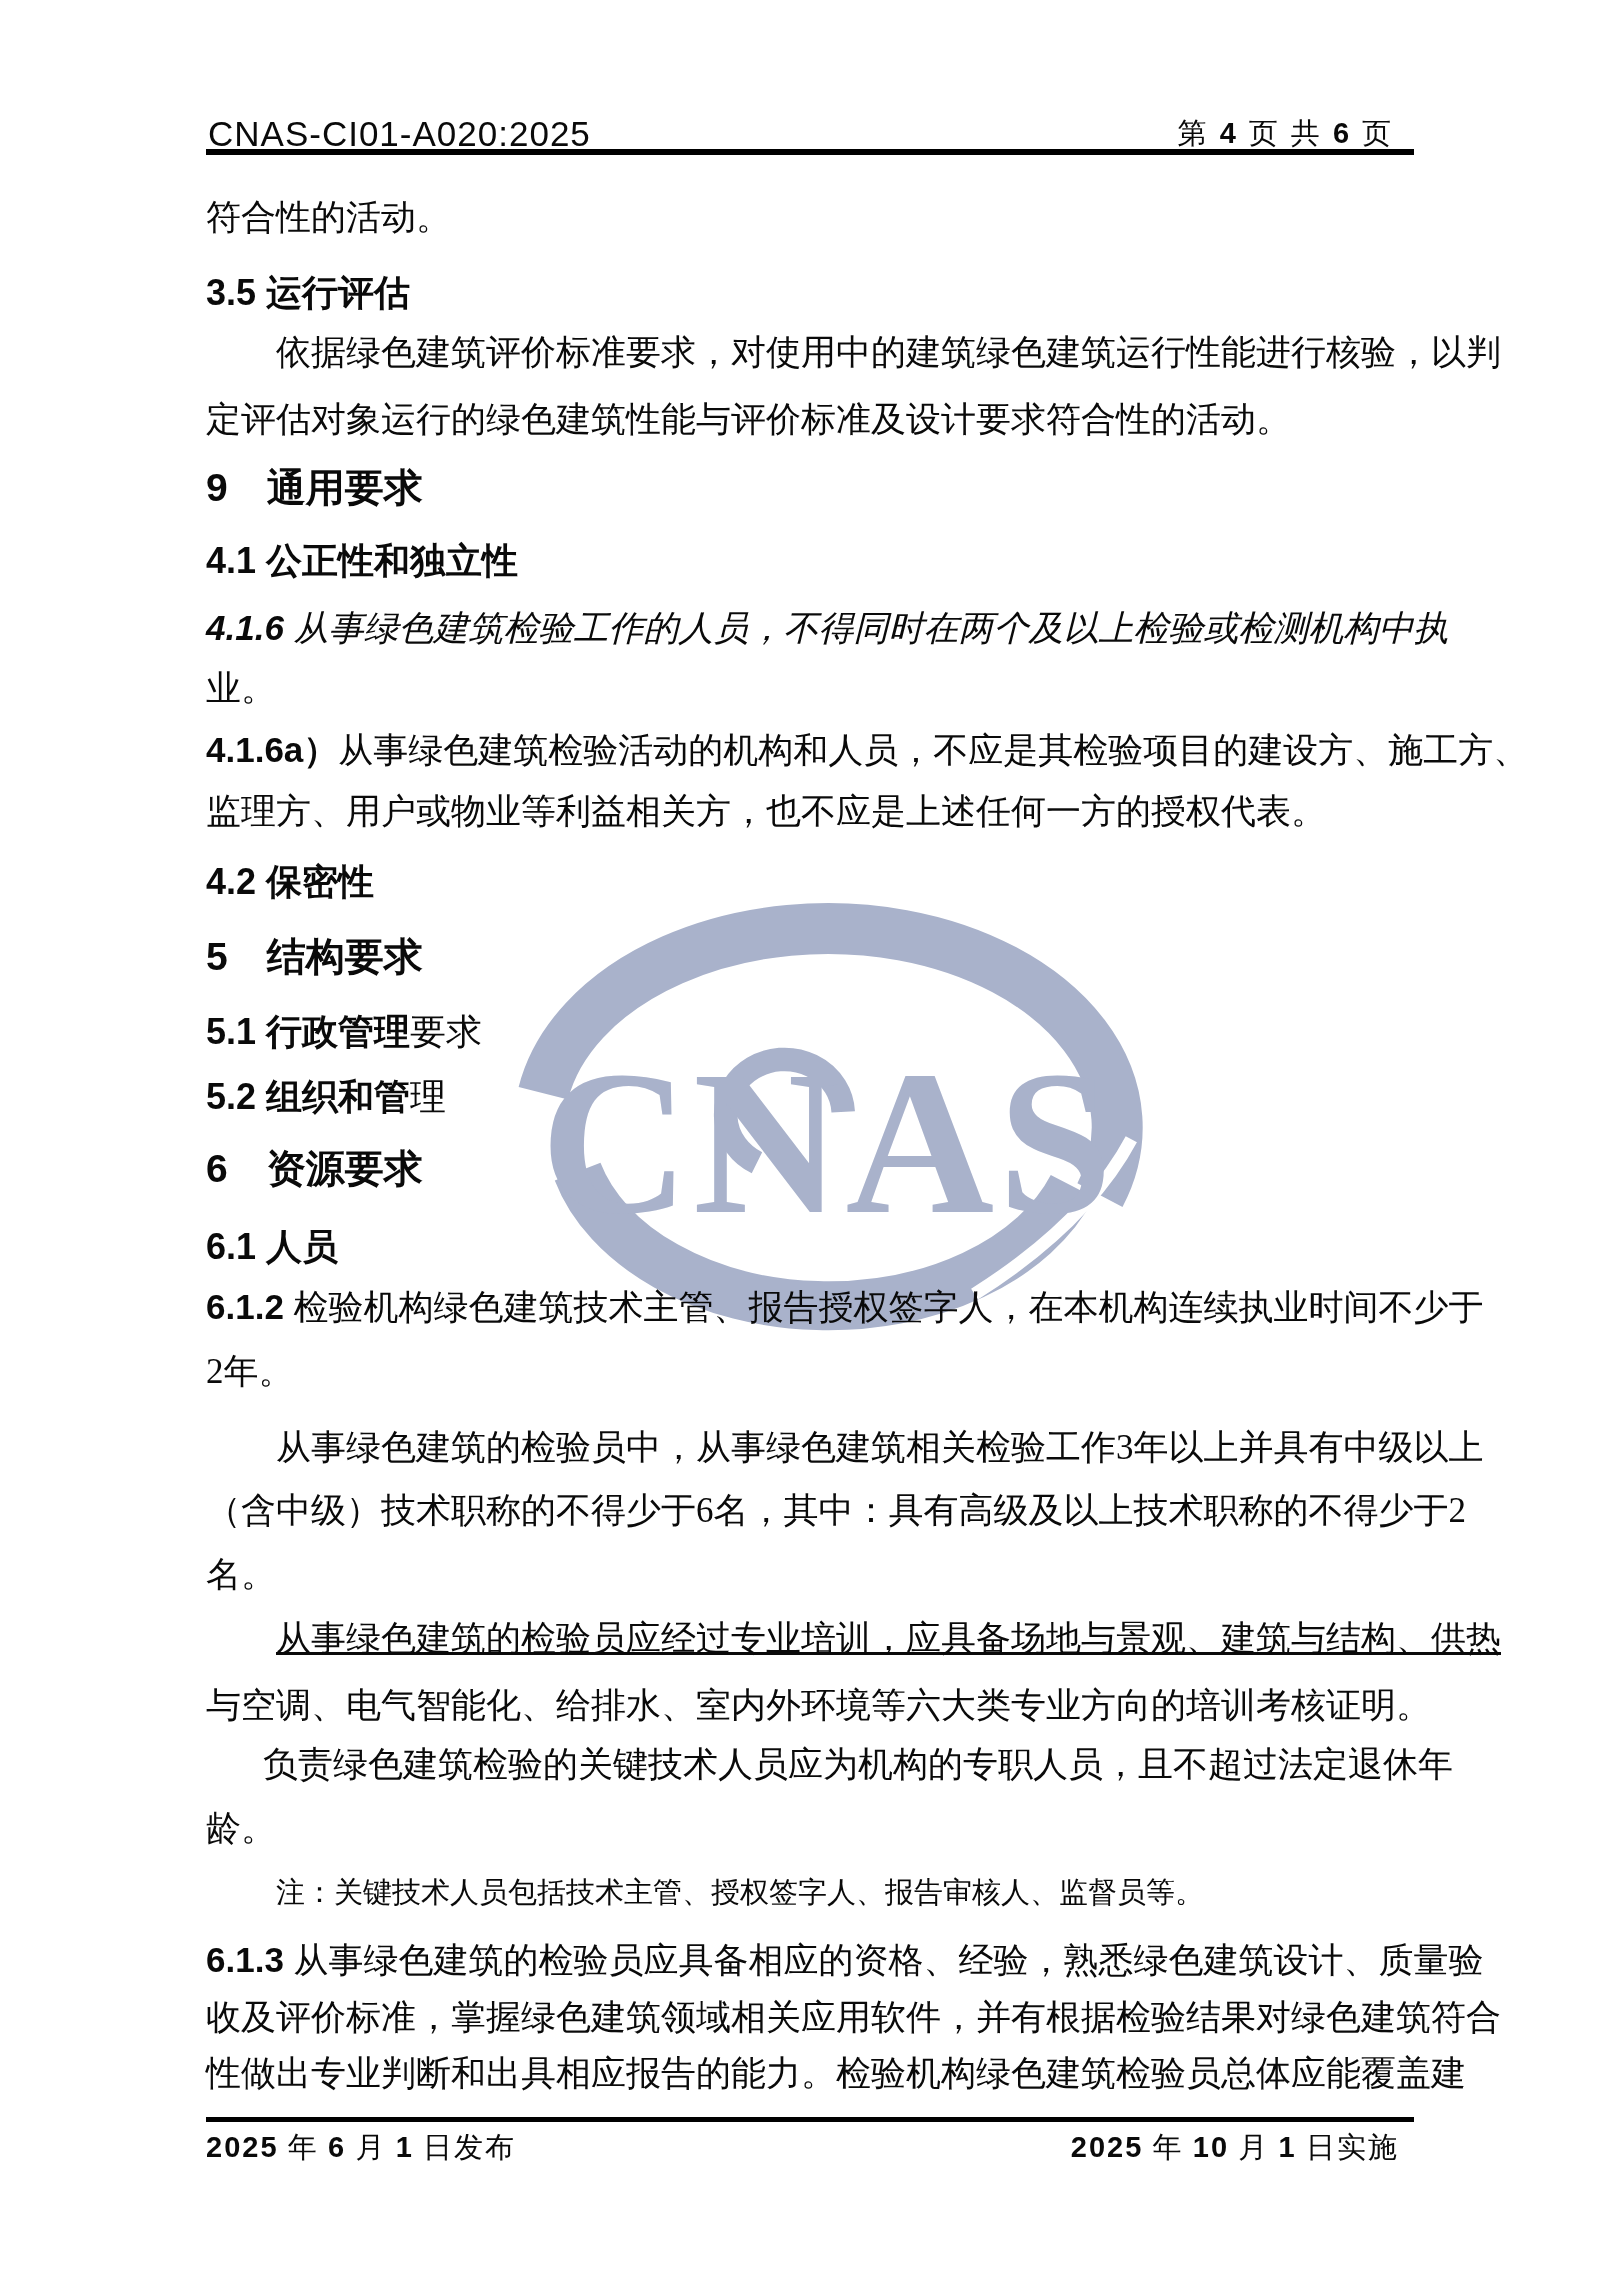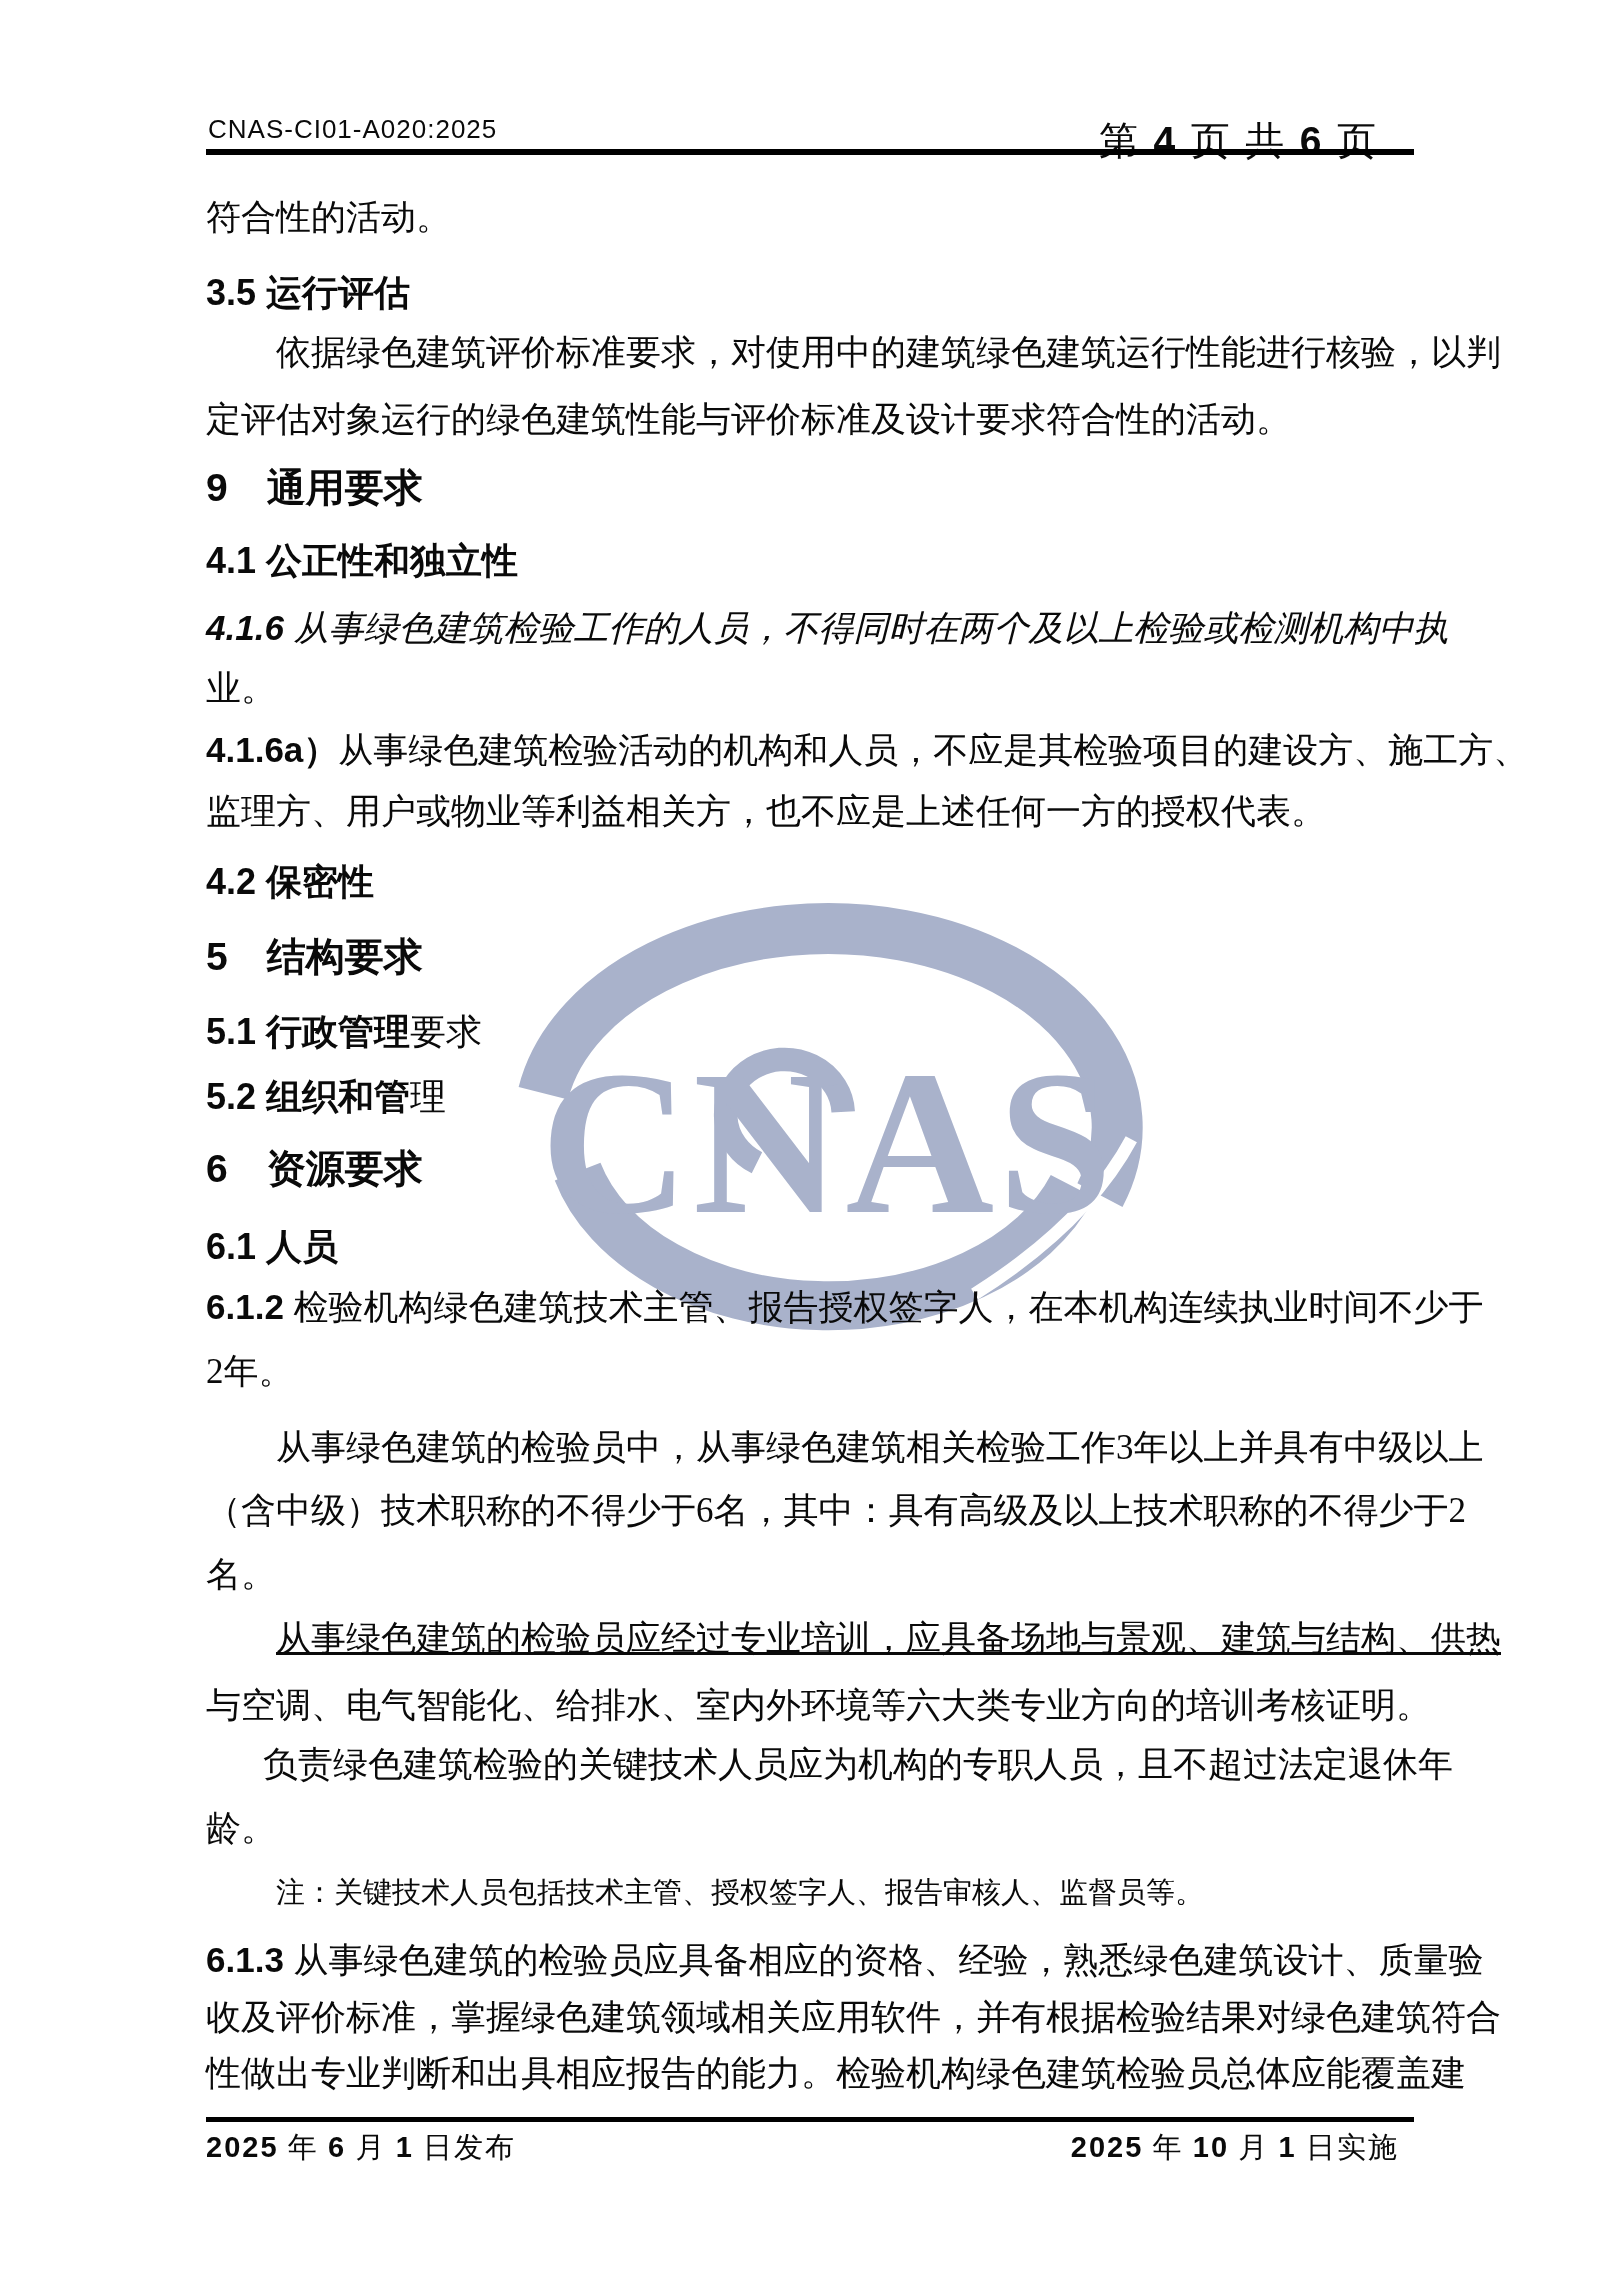--- a/index.html
+++ b/index.html
@@ -10,25 +10,25 @@
     background:#ffffff;
     overflow:hidden;
     font-family:"Liberation Serif","DejaVu Serif",serif;
     color:#0a0a0a;
   }
   .wm{position:absolute;left:510px;top:900px;width:637px;height:456px;z-index:1;}
   .wm text{font-family:"Liberation Serif","DejaVu Serif",serif;font-weight:700;}
   .hdr-doc{
     position:absolute;left:208px;top:114px;
     font-family:"Liberation Sans","DejaVu Sans",sans-serif;
-    font-size:26px;letter-spacing:1px;z-index:2;white-space:pre;
+    font-size:35px;letter-spacing:1px;z-index:2;white-space:pre;
   }
   .hdr-page{
-    position:absolute;top:114px;right:242px;
-    font-size:39px;z-index:2;white-space:pre;letter-spacing:2.9px;
+    position:absolute;top:114px;right:227px;
+    font-size:29px;z-index:2;white-space:pre;letter-spacing:2.9px;
   }
   .rule{position:absolute;left:206px;width:1208px;background:#000;z-index:2;}
   .hdr-rule{top:149px;height:5.9px;}
   .ftr-rule{top:2117px;height:4.9px;}
   .ftr{position:absolute;font-size:29px;z-index:2;white-space:pre;letter-spacing:2px;}
   .ftr-left{left:206px;top:2128px;}
   .ftr-right{right:222px;top:2128px;}
   .line{position:absolute;white-space:pre;z-index:2;line-height:1.05;}
   .body{font-size:35px;font-family:"Liberation Serif","DejaVu Serif",serif;}
   .note{font-size:29px;font-family:"Liberation Serif","DejaVu Serif",serif;}

